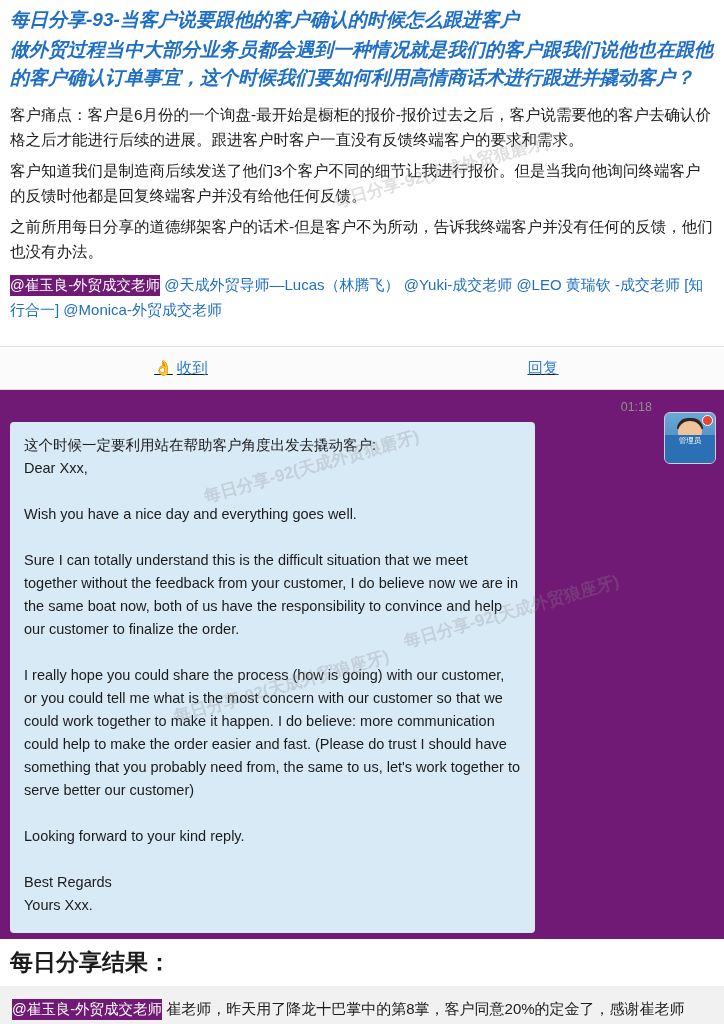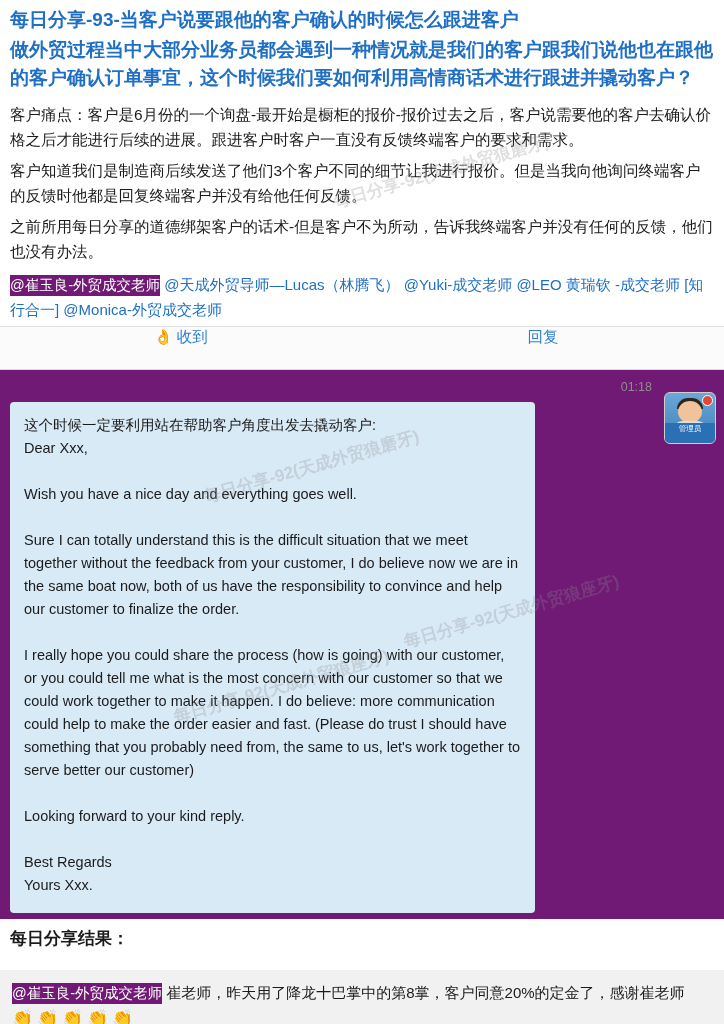--- a/index.html
+++ b/index.html
@@ -18,20 +18,21 @@
   .page {
     position: relative;
     width: 724px;
     height: 1024px;
     box-sizing: border-box;
   }
 
   
   .title-block {
     padding: 6px 10px 2px 10px;
+    font-style: italic;
   }
   .title-line {
     font-size: 19px;
     font-weight: bold;
     color: #1f6fc4;
     line-height: 28px;
     letter-spacing: 0px;
   }
   .title-body {
     font-size: 19px;
@@ -68,26 +69,28 @@
     color: #ffffff;
     border-radius: 0;
     padding: 1px 0;
     display: inline-block;
     line-height: 19px;
     font-size: 14.5px;
   }
 
   
   .action-row {
-    margin-top: 4px;
+    margin-top: 24px;
     border-top: 1px solid #e2e2e2;
     border-bottom: 1px solid #d9d9d9;
     height: 42px;
     display: flex;
+    align-items: center;
     background: #fbfbfb;
+    text-decoration: underline;
   }
   .action-left {
     flex: 0 0 50%;
     text-align: center;
     font-size: 15.5px;
     color: #2f7fd0;
   }
   .action-right {
     flex: 0 0 50%;
     text-align: center;
@@ -150,21 +153,21 @@
     width: 38px;
     height: 20px;
     border-radius: 12px 12px 0 0;
     background: #d9dee4;
   }
   .avatar .badge {
     position: absolute;
     left: 0;
     bottom: 0;
     width: 100%;
-    height: 20px;
+    height: 28px;
     background: #2b6fb5;
     color: #fff;
     font-size: 7.5px;
     line-height: 12px;
     text-align: center;
     letter-spacing: 0px;
   }
   .avatar .dot {
     position: absolute;
     right: 2px;
@@ -187,24 +190,24 @@
     line-height: 23px;
     color: #1b1b1b;
     white-space: pre-wrap;
   }
 
   
   .results {
     padding: 8px 10px 0 10px;
   }
   .results-title {
-    font-size: 17px;
+    font-size: 23px;
     font-weight: bold;
     color: #1b1b1b;
-    margin-bottom: 20px;
+    margin-bottom: 8px;
   }
   .result-card {
     background: #f1f1f1;
     padding: 10px 12px 6px 12px;
     font-size: 15px;
     line-height: 26px;
     color: #1b1b1b;
     position: relative;
   }
   .clap {

